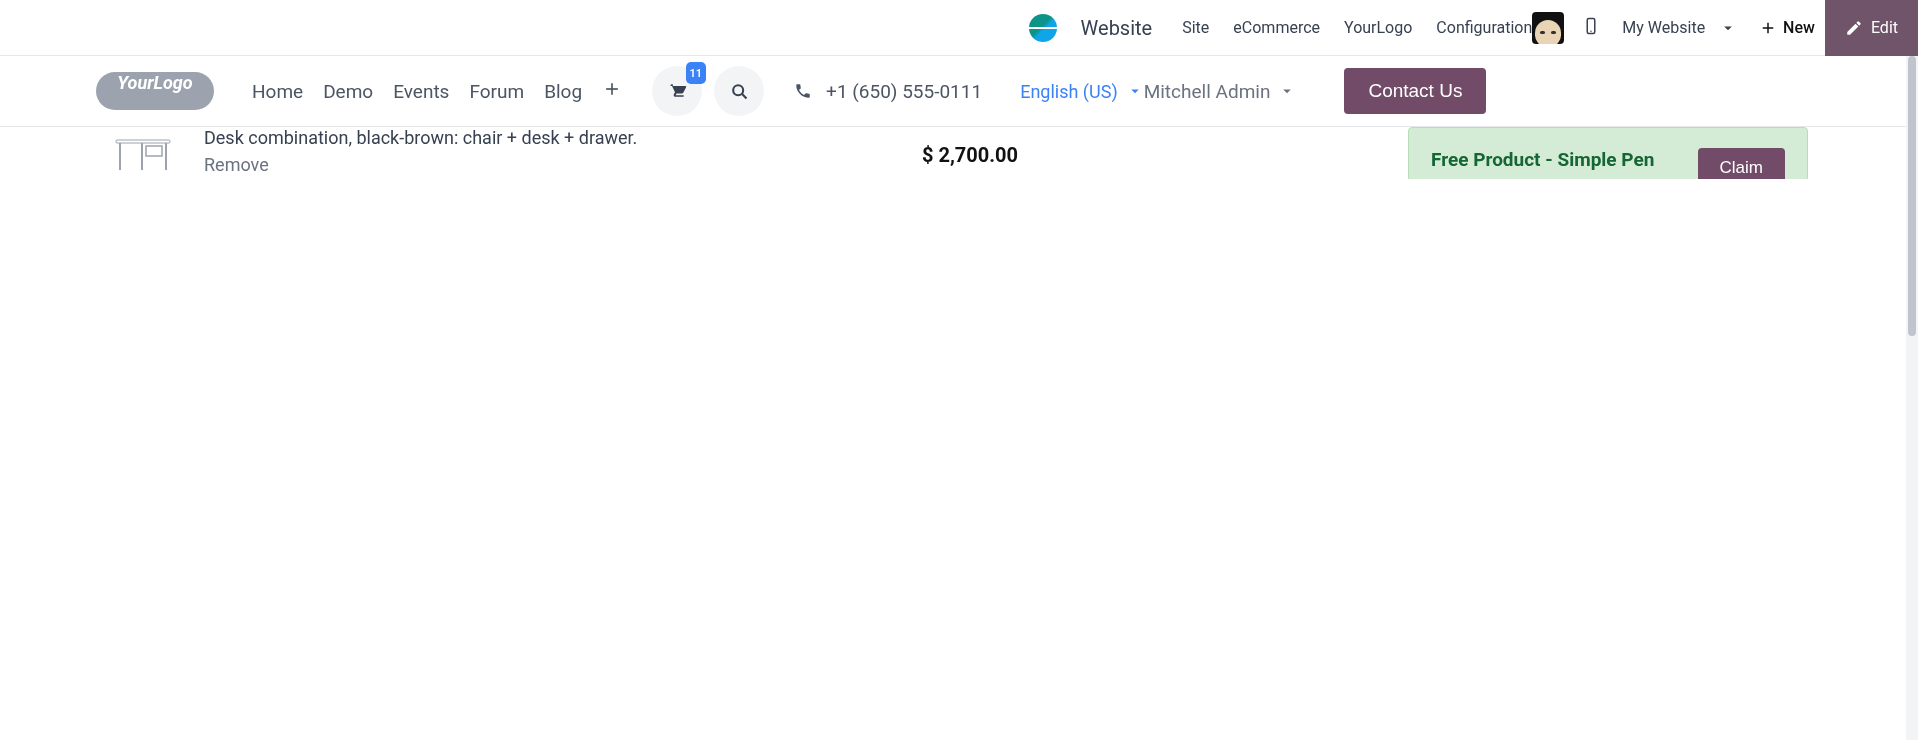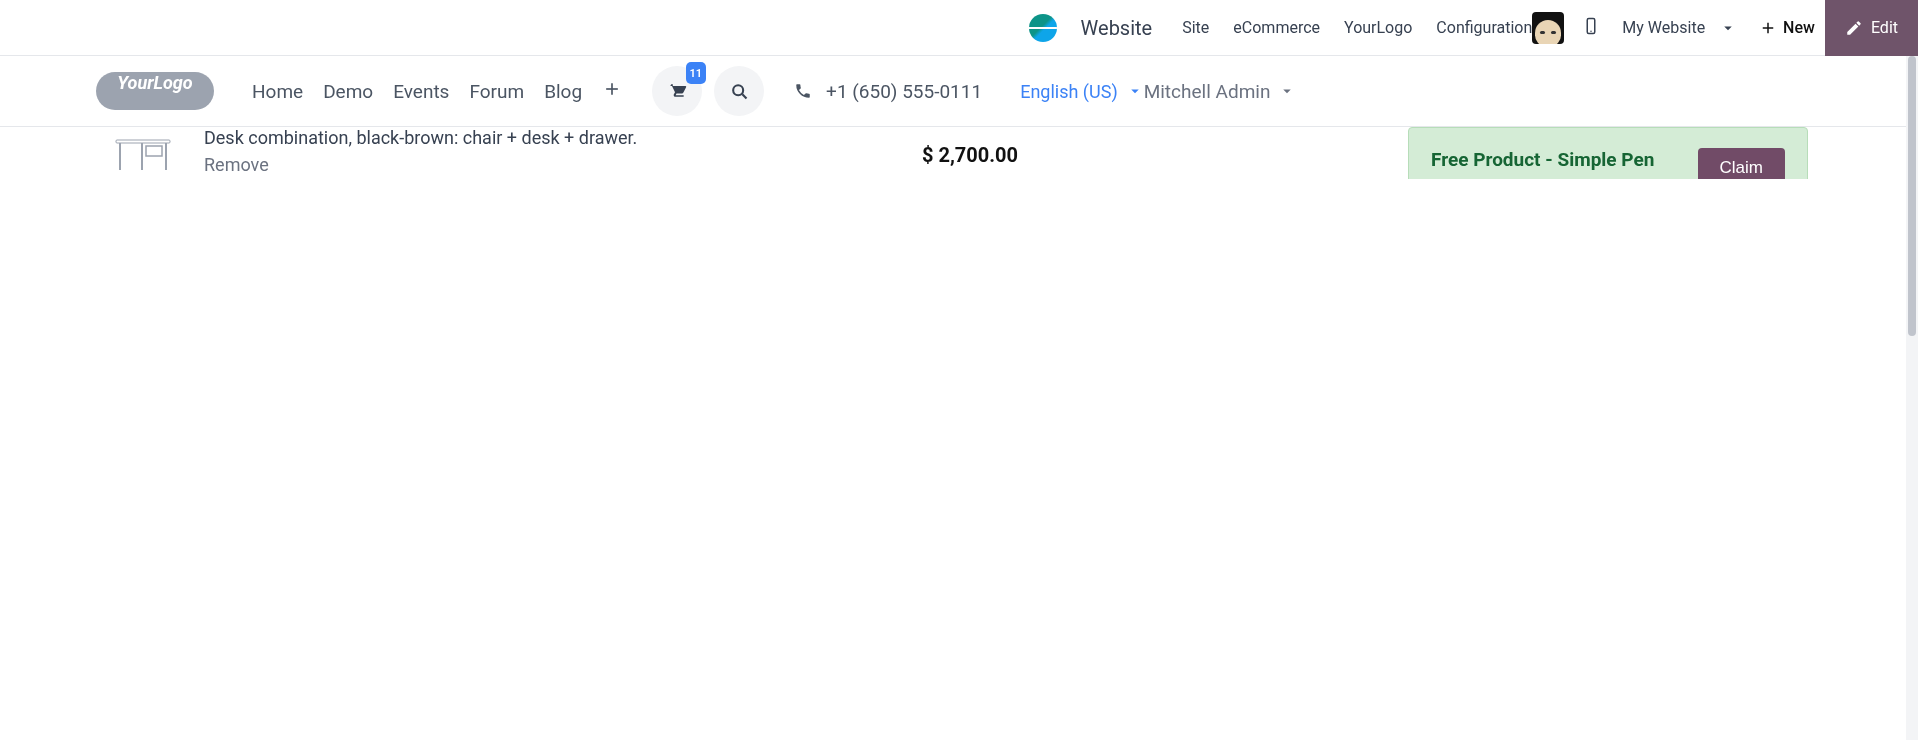--- a/index.html
+++ b/index.html
@@ -251,20 +251,23 @@
       </svg>
   </div>
 
   <div class="user-block">
     <span>Mitchell Admin</span>
     <svg class="ic" viewBox="0 0 24 24" fill="currentColor">
         <path d="M7 10l5 5 5-5z"></path>
       </svg>
   </div>
 
+  <button class="contact-btn">
+    <span>Contact Us</span>
+  </button>
 </div>
 
 <div class="main">
 
   <div class="cart-line">
     <div class="thumb">
       <svg width="62" height="42" viewBox="0 0 62 42">
         <rect x="4" y="8" width="54" height="3" rx="1"></rect>
         <line x1="8" y1="11" x2="8" y2="38" stroke-width="2"></line>
         <line x1="54" y1="11" x2="54" y2="38" stroke-width="2"></line>

